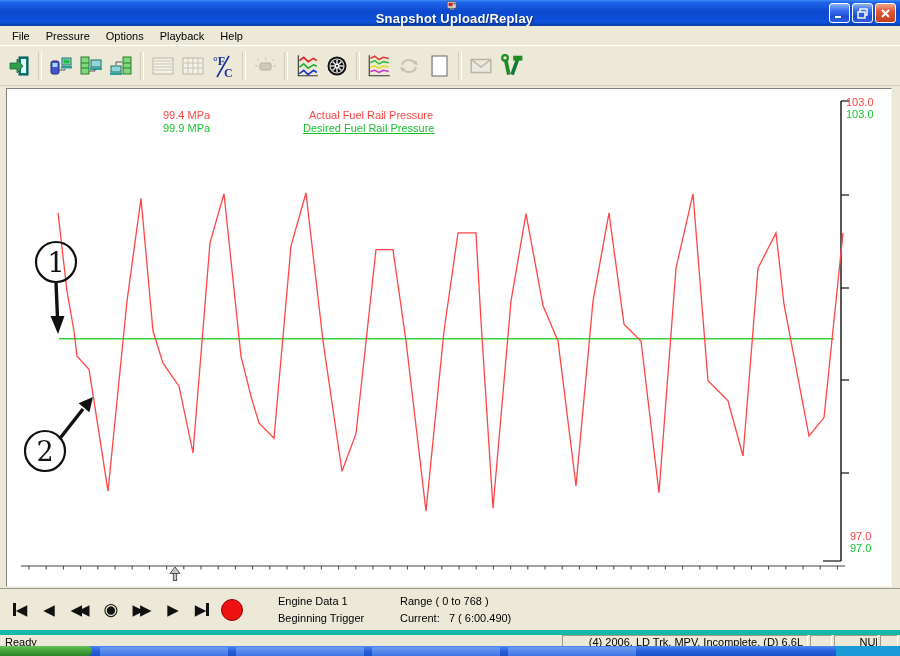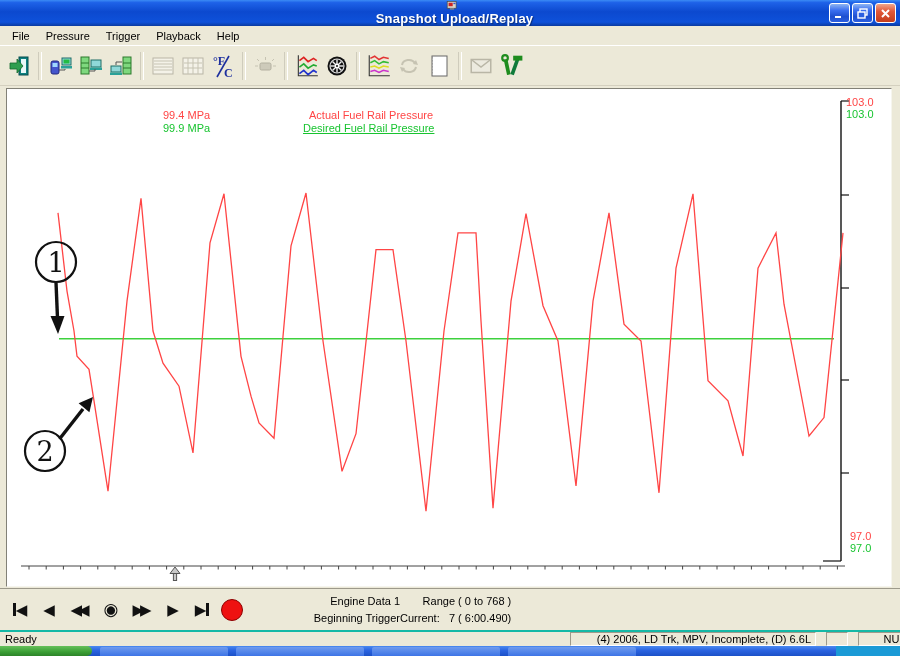--- a/index.html
+++ b/index.html
@@ -42,25 +42,25 @@
   .playbar{position:absolute;left:0;top:588px;width:900px;height:42px;background:#ece9d8;
     border-top:1px solid #9d9a8b;display:flex;align-items:center;box-sizing:border-box;}
   .pcontrols{display:flex;align-items:center;gap:9px;margin-left:10px;width:268px;}
   .pbtn{display:flex;align-items:center;justify-content:center;height:24px;min-width:20px;
     font-size:15px;color:#111;cursor:default;}
   .pbtn .bar{display:inline-block;width:3px;height:13px;background:#111;}
   .pbtn .tri{font-size:15px;line-height:13px;}
   .pbtn.dbl{letter-spacing:-4px;padding-right:4px;}
   .recdot{width:20px;height:20px;border-radius:50%;background:#ee1111;border:1px solid #8d0000;}
   .pinfo{display:grid;grid-template-columns:122px auto;grid-auto-rows:17px;align-items:center;}
-  .pinfo div{white-space:pre;text-align:right;}
+  .pinfo div{white-space:pre;}
 
   
   .statusbar{position:absolute;left:0;top:630px;width:900px;height:16px;background:#ece9d8;
-    border-top:2px solid #14b8a6;display:flex;box-sizing:border-box;font-size:11px;gap:8px;}
+    border-top:5px solid #14b8a6;display:flex;box-sizing:border-box;font-size:11px;}
   .spane{border:1px solid;border-color:#9d9a8b #fff #fff #9d9a8b;height:14px;box-sizing:border-box;
     padding:0 4px;display:flex;align-items:center;margin-right:2px;overflow:hidden;}
   .spane.main{flex:0 0 560px;border-color:transparent;}
   .spane.session{flex:0 0 246px;justify-content:flex-end;}
   .spane.tiny{flex:0 0 22px;}
   .spane.num{flex:0 0 44px;justify-content:center;padding-left:36px;}
   .spane.last{flex:1;}
 
   
   .taskbar{position:absolute;left:0;top:646px;width:900px;height:10px;
@@ -101,21 +101,21 @@
       <svg width="11" height="11" viewBox="0 0 11 11">
         <path d="M2 2 L9 9 M9 2 L2 9" stroke="#fff" stroke-width="2"></path>
       </svg>
     </div>
   </div>
 </div>
 
 <div class="menubar">
   <span class="menu-item">File</span>
   <span class="menu-item">Pressure</span>
-  <span class="menu-item">Trigger</span>
+  <span class="menu-item">Options</span>
   <span class="menu-item">Playback</span>
   <span class="menu-item">Help</span>
 </div>
 
 <div class="toolbar">
   <div class="tbtn enabled">
     <svg width="24" height="24" viewBox="0 0 24 24">
       <rect x="12" y="3" width="9" height="18" fill="#0d8080" stroke="#054d4d"></rect>
       <rect x="14" y="5" width="5" height="14" fill="#e8f8f8"></rect>
       <polygon points="3,9 10,9 10,5 16,12 10,19 10,15 3,15" fill="#2f9e4f" stroke="#156a2d" stroke-width="0.8"></polygon>

